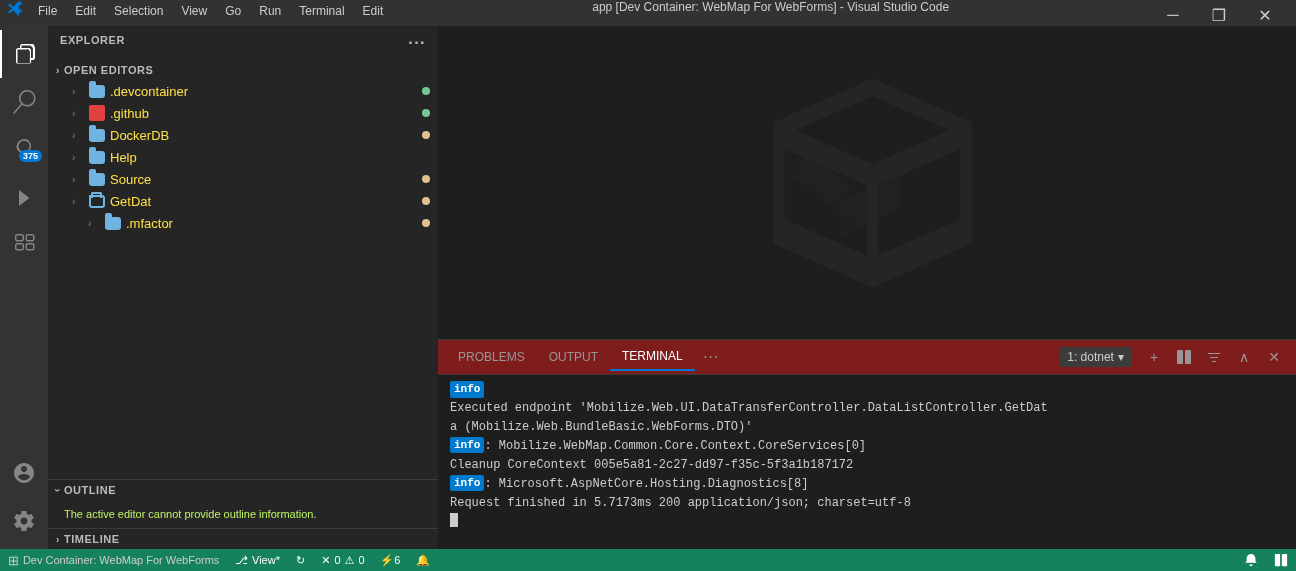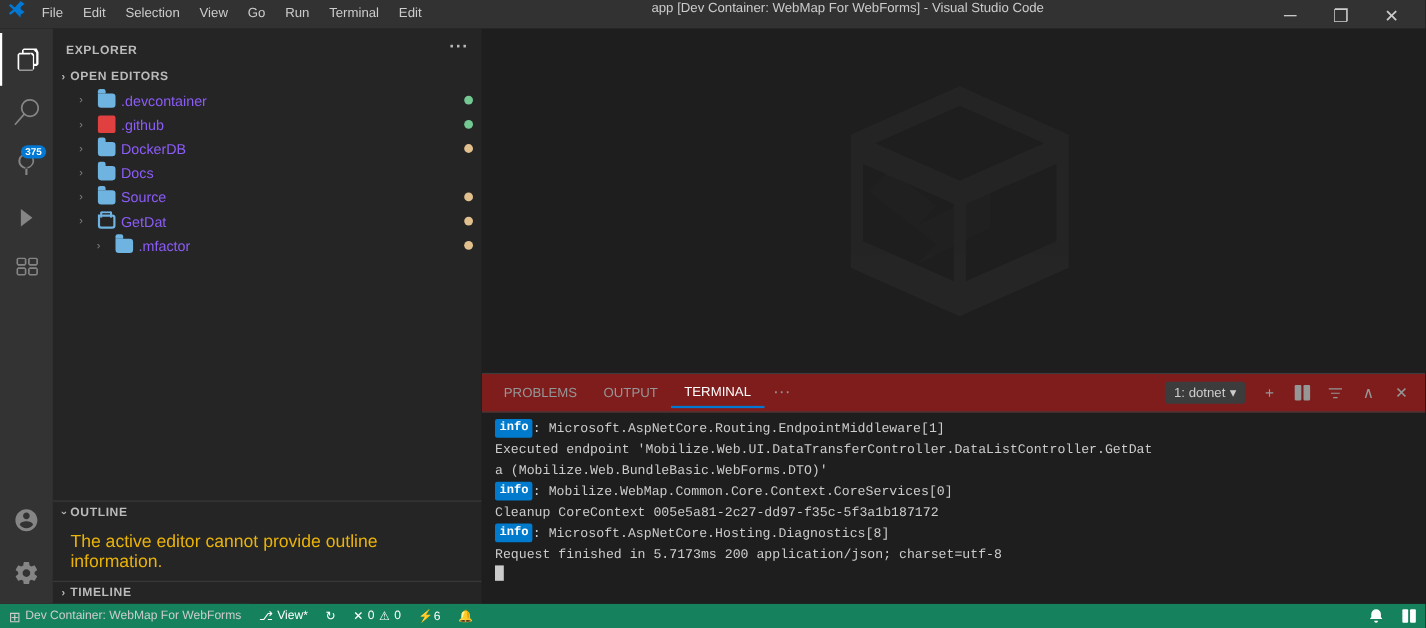--- a/index.html
+++ b/index.html
@@ -92,21 +92,21 @@
       color: #858585;
       font-size: 22px;
       position: relative;
     }
     .activity-icon.active {
       color: #ffffff;
       border-left: 2px solid #ffffff;
     }
     .activity-badge {
       position: absolute;
-      top: 6px;
+      top: 24px;
       right: 6px;
       background: #0078d4;
       color: white;
       font-size: 9px;
       border-radius: 10px;
       padding: 1px 4px;
       font-weight: bold;
       margin-left: 48px;
     }
     .activity-bottom {
@@ -118,21 +118,21 @@
     .sidebar {
       width: 390px;
       background: #252526;
       display: flex;
       flex-direction: column;
       flex-shrink: 0;
       overflow: hidden;
     }
     .sidebar-header {
       display: flex;
-      align-items: flex-end;
+      align-items: flex-start;
       justify-content: space-between;
       padding: 8px 12px;
       font-size: 11px;
       font-weight: 700;
       letter-spacing: 0.05em;
       color: #bbbbbb;
       flex-shrink: 0;
     }
     .sidebar-more {
       cursor: pointer;
@@ -185,21 +185,21 @@
       margin-right: 4px;
       flex-shrink: 0;
       display: flex;
       align-items: center;
       justify-content: center;
       font-size: 13px;
     }
     .tree-item .item-label {
       flex: 1;
       font-size: 13px;
-      color: #8b5cf6;
+      color: #fde047;
       white-space: nowrap;
       overflow: hidden;
       text-overflow: ellipsis;
     }
     .tree-item .item-dot {
       width: 8px;
       height: 8px;
       border-radius: 50%;
       margin-right: 8px;
       flex-shrink: 0;
@@ -256,22 +256,22 @@
       justify-content: center;
     }
 
     
     .outline-section {
       border-top: 1px solid #3c3c3c;
       flex-shrink: 0;
     }
     .outline-content {
       padding: 8px 16px;
-      font-size: 16px;
-      color: #eab308;
+      font-size: 11px;
+      color: #bef264;
       font-style: normal;
     }
 
     
     .timeline-section {
       border-top: 1px solid #3c3c3c;
       flex-shrink: 0;
     }
 
     
@@ -562,21 +562,21 @@
         <span class="item-label">DockerDB</span>
         <div class="item-dot dot-yellow"></div>
       </div>
 
       <div class="tree-item">
         <span class="indent" style="width:24px;"></span>
         <span class="item-chevron">›</span>
         <span class="item-icon">
           <div class="folder-blue"></div>
         </span>
-        <span class="item-label">Docs</span>
+        <span class="item-label">Help</span>
       </div>
 
       <div class="tree-item">
         <span class="indent" style="width:24px;"></span>
         <span class="item-chevron">›</span>
         <span class="item-icon">
           <div class="folder-blue"></div>
         </span>
         <span class="item-label">Source</span>
         <div class="item-dot dot-yellow"></div>
@@ -654,21 +654,20 @@
           </div>
           <div class="terminal-action">∧</div>
           <div class="terminal-action">✕</div>
         </div>
       </div>
 
       <div class="terminal-content">
 
         <div class="terminal-line">
           <span class="info-badge">info</span>
-          <span class="terminal-text">: Microsoft.AspNetCore.Routing.EndpointMiddleware[1]</span>
         </div>
 
         <div class="terminal-line continuation">
           <span class="terminal-text">      Executed endpoint 'Mobilize.Web.UI.DataTransferController.DataListController.GetDat</span>
         </div>
 
         <div class="terminal-line continuation">
           <span class="terminal-text">a (Mobilize.Web.BundleBasic.WebForms.DTO)'</span>
         </div>
 

